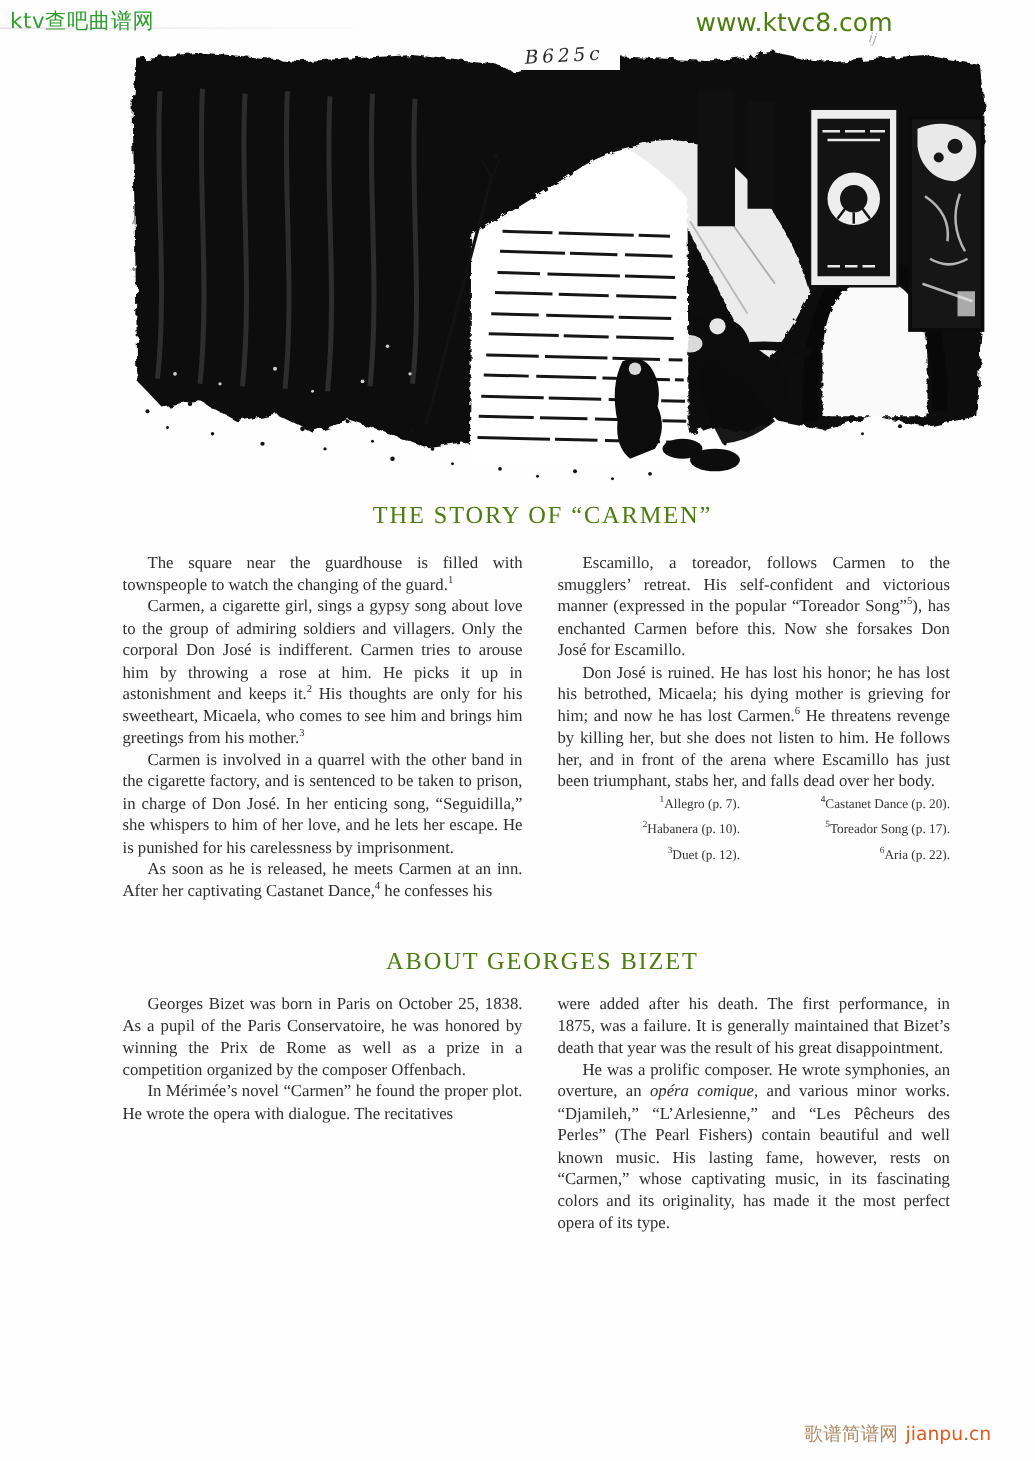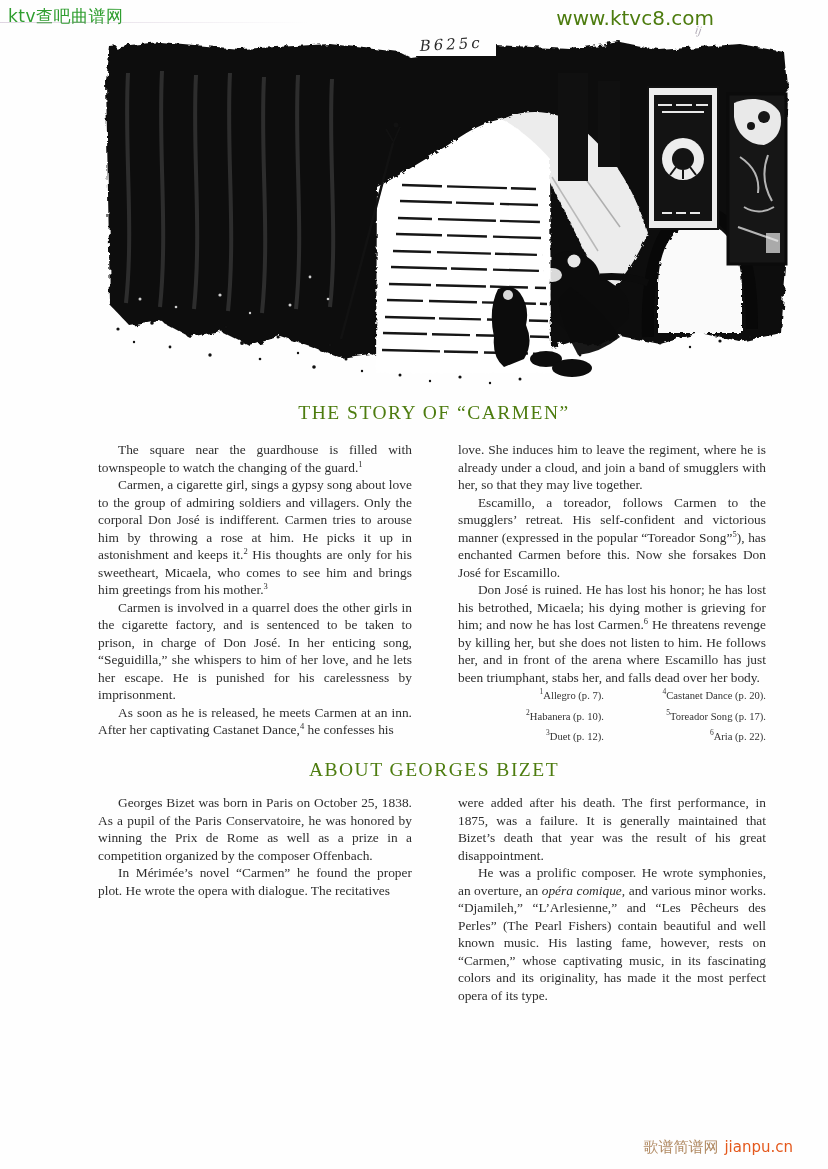--- a/index.html
+++ b/index.html
@@ -21,21 +21,21 @@
     font-family:"DejaVu Sans",sans-serif;font-size:15px;}
   .footer-name{color:#b08a63;margin-right:6px;text-align:right;}
   .footer-url{color:#e4581c;}
   
   .illustration{position:absolute;left:100px;top:37px;width:690px;height:358px;}
   .section-title{position:absolute;left:100px;width:668px;margin:0;
     font-weight:normal;font-size:19.5px;letter-spacing:1.5px;
     text-align:center;color:#4d7c0f;}
   #story-title{top:402px;}
   #about-title{top:759px;}
-  .columns{position:absolute;left:98px;width:668px;display:flex;gap:46px;}
+  .columns{position:absolute;left:98px;width:668px;display:flex;gap:28px;}
   #story-columns{top:441px;}
   #about-columns{top:794px;}
   .col{width:320px;}
   .col2{width:314px;}
   .col p{margin:0;text-indent:20px;text-align:justify;
     font-size:13.4px;line-height:17.5px;color:#2e2e2e;}
   .col p.no-indent{text-indent:0;}
   .col sup{font-size:8.5px;line-height:0;}
   .footnotes{display:flex;padding-left:12px;text-align:right;}
   .fn-col1{width:134px;}
@@ -214,26 +214,25 @@
     <text x="320" y="14" transform="rotate(-3 320 14)" font-family="DejaVu Serif, serif" font-style="italic" font-size="15" letter-spacing="3" fill="#2b2b2b">B625c</text>
   </svg>
 </div>
 
 <h1 class="section-title" id="story-title">THE STORY OF “CARMEN”</h1>
 
 <div class="columns" id="story-columns">
   <div class="col">
       <p><span>The square near the guardhouse is filled with townspeople to watch the changing of the guard.</span><sup>1</sup></p>
       <p><span>Carmen, a cigarette girl, sings a gypsy song about love to the group of admiring soldiers and villagers. Only the corporal Don José is indifferent. Carmen tries to arouse him by throwing a rose at him. He picks it up in astonishment and keeps it.</span><sup>2</sup><span> His thoughts are only for his sweetheart, Micaela, who comes to see him and brings him greetings from his mother.</span><sup>3</sup></p>
-      <p><span>Carmen is involved in a quarrel does the other girls in the cigarette factory, and is sentenced to be taken to prison, in charge of Don José. In her enticing song, “Seguidilla,” she whispers to him of her love, and he lets her escape. He is punished for his carelessness by imprisonment.</span></p>
+      <p><span>Carmen is involved in a quarrel with the other band in the cigarette factory, and is sentenced to be taken to prison, in charge of Don José. In her enticing song, “Seguidilla,” she whispers to him of her love, and he lets her escape. He is punished for his carelessness by imprisonment.</span></p>
       <p><span>As soon as he is released, he meets Carmen at an inn. After her captivating Castanet Dance,</span><sup>4</sup><span> he confesses his</span></p>
     </div>
   <div class="col col2">
     <div>
-        <p class="no-indent"><span>love. She induces him to leave the regiment, where he is already under a cloud, and join a band of smugglers with her, so that they may live together.</span></p>
         <p><span>Escamillo, a toreador, follows Carmen to the smugglers’ retreat. His self-confident and victorious manner (expressed in the popular “Toreador Song”</span><sup>5</sup><span>), has enchanted Carmen before this. Now she forsakes Don José for Escamillo.</span></p>
         <p><span>Don José is ruined. He has lost his honor; he has lost his betrothed, Micaela; his dying mother is grieving for him; and now he has lost Carmen.</span><sup>6</sup><span> He threatens revenge by killing her, but she does not listen to him. He follows her, and in front of the arena where Escamillo has just been triumphant, stabs her, and falls dead over her body.</span></p>
       </div>
     <div class="footnotes">
       <div class="fn-col1">
           <div class="fn"><sup>1</sup>Allegro (p. 7).</div>
           <div class="fn"><sup>2</sup>Habanera (p. 10).</div>
           <div class="fn"><sup>3</sup>Duet (p. 12).</div>
         </div>
       <div class="fn-col2">

